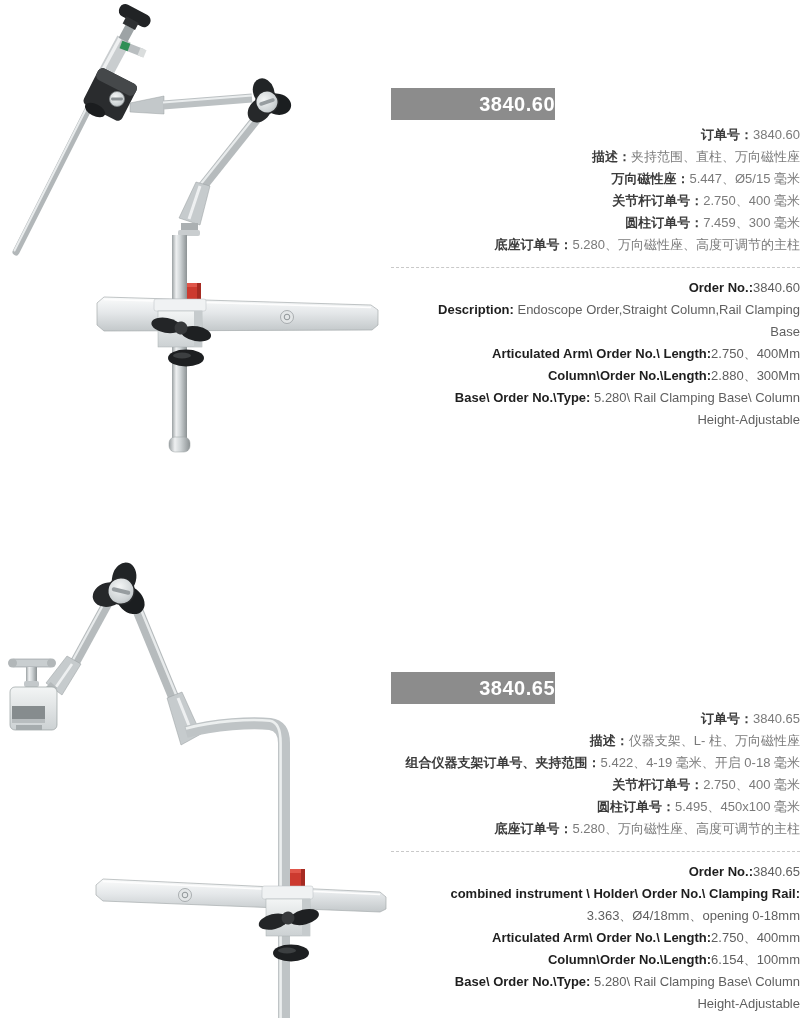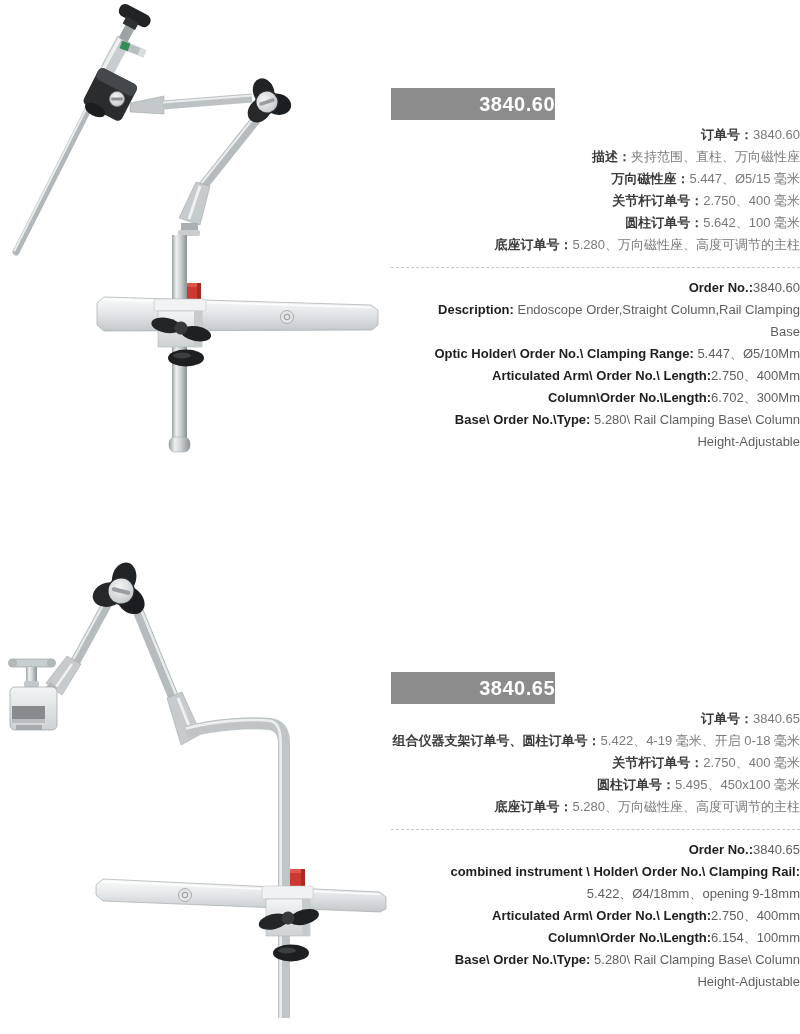--- a/index.html
+++ b/index.html
@@ -137,30 +137,29 @@
 
   <section class="info" style="top:88px">
     <div class="codebar">
       <span>3840.60</span>
     </div>
     <div class="zh">
       <p class="line"><b>订单号：</b><span>3840.60</span></p>
       <p class="line"><b>描述：</b><span>夹持范围、直柱、万向磁性座</span></p>
       <p class="line"><b>万向磁性座：</b><span>5.447、Ø5/15 毫米</span></p>
       <p class="line"><b>关节杆订单号：</b><span>2.750、400 毫米</span></p>
-      <p class="line"><b>圆柱订单号：</b><span>5.642、100 毫米</span></p>
+      <p class="line"><b>圆柱订单号：</b><span>7.459、300 毫米</span></p>
       <p class="line"><b>底座订单号：</b><span>5.280、万向磁性座、高度可调节的主柱</span></p>
     </div>
     <hr class="sep">
     <div class="en">
       <p class="line"><b>Order No.:</b><span>3840.60</span></p>
       <p class="line"><b>Description:</b><span> Endoscope Order,Straight Column,Rail Clamping Base</span></p>
-      <p class="line"><b>Optic Holder\ Order No.\ Clamping Range:</b><span> 5.447、Ø5/10Mm</span></p>
       <p class="line"><b>Articulated Arm\ Order No.\ Length:</b><span>2.750、400Mm</span></p>
-      <p class="line"><b>Column\Order No.\Length:</b><span>6.702、300Mm</span></p>
+      <p class="line"><b>Column\Order No.\Length:</b><span>2.880、300Mm</span></p>
       <p class="line"><b>Base\ Order No.\Type:</b><span> 5.280\ Rail Clamping Base\ Column Height-Adjustable</span></p>
     </div>
   </section>
 
   <svg class="illus" style="top:555px" width="390" height="479" viewBox="0 0 390 479">
     <defs>
       <linearGradient id="bCol" x1="0" y1="0" x2="1" y2="0">
         <stop offset="0" stop-color="#9ba1a3"></stop>
           <stop offset="0.28" stop-color="#eef0f1"></stop>
         <stop offset="0.55" stop-color="#cfd4d6"></stop>
@@ -249,28 +248,29 @@
       <ellipse cx="287" cy="395.5" rx="9" ry="3" fill="#3c3f41"></ellipse>
     </g>
   </svg>
 
   <section class="info" style="top:672px">
     <div class="codebar">
       <span>3840.65</span>
     </div>
     <div class="zh">
       <p class="line"><b>订单号：</b><span>3840.65</span></p>
-      <p class="line"><b>组合仪器支架订单号、圆柱订单号：</b><span>5.422、4-19 毫米、开启 0-18 毫米</span></p>
+      <p class="line"><b>描述：</b><span>仪器支架、L- 柱、万向磁性座</span></p>
+      <p class="line"><b>组合仪器支架订单号、夹持范围：</b><span>5.422、4-19 毫米、开启 0-18 毫米</span></p>
       <p class="line"><b>关节杆订单号：</b><span>2.750、400 毫米</span></p>
       <p class="line"><b>圆柱订单号：</b><span>5.495、450x100 毫米</span></p>
       <p class="line"><b>底座订单号：</b><span>5.280、万向磁性座、高度可调节的主柱</span></p>
     </div>
     <hr class="sep">
     <div class="en">
       <p class="line"><b>Order No.:</b><span>3840.65</span></p>
-      <p class="line"><b>combined instrument \ Holder\ Order No.\ Clamping Rail:</b><span> 5.422、Ø4/18mm、opening 9-18mm</span></p>
+      <p class="line"><b>combined instrument \ Holder\ Order No.\ Clamping Rail:</b><span> 3.363、Ø4/18mm、opening 0-18mm</span></p>
       <p class="line"><b>Articulated Arm\ Order No.\ Length:</b><span>2.750、400mm</span></p>
       <p class="line"><b>Column\Order No.\Length:</b><span>6.154、100mm</span></p>
       <p class="line"><b>Base\ Order No.\Type:</b><span> 5.280\ Rail Clamping Base\ Column Height-Adjustable</span></p>
     </div>
   </section>
 
 </div>
 
 </body></html>

